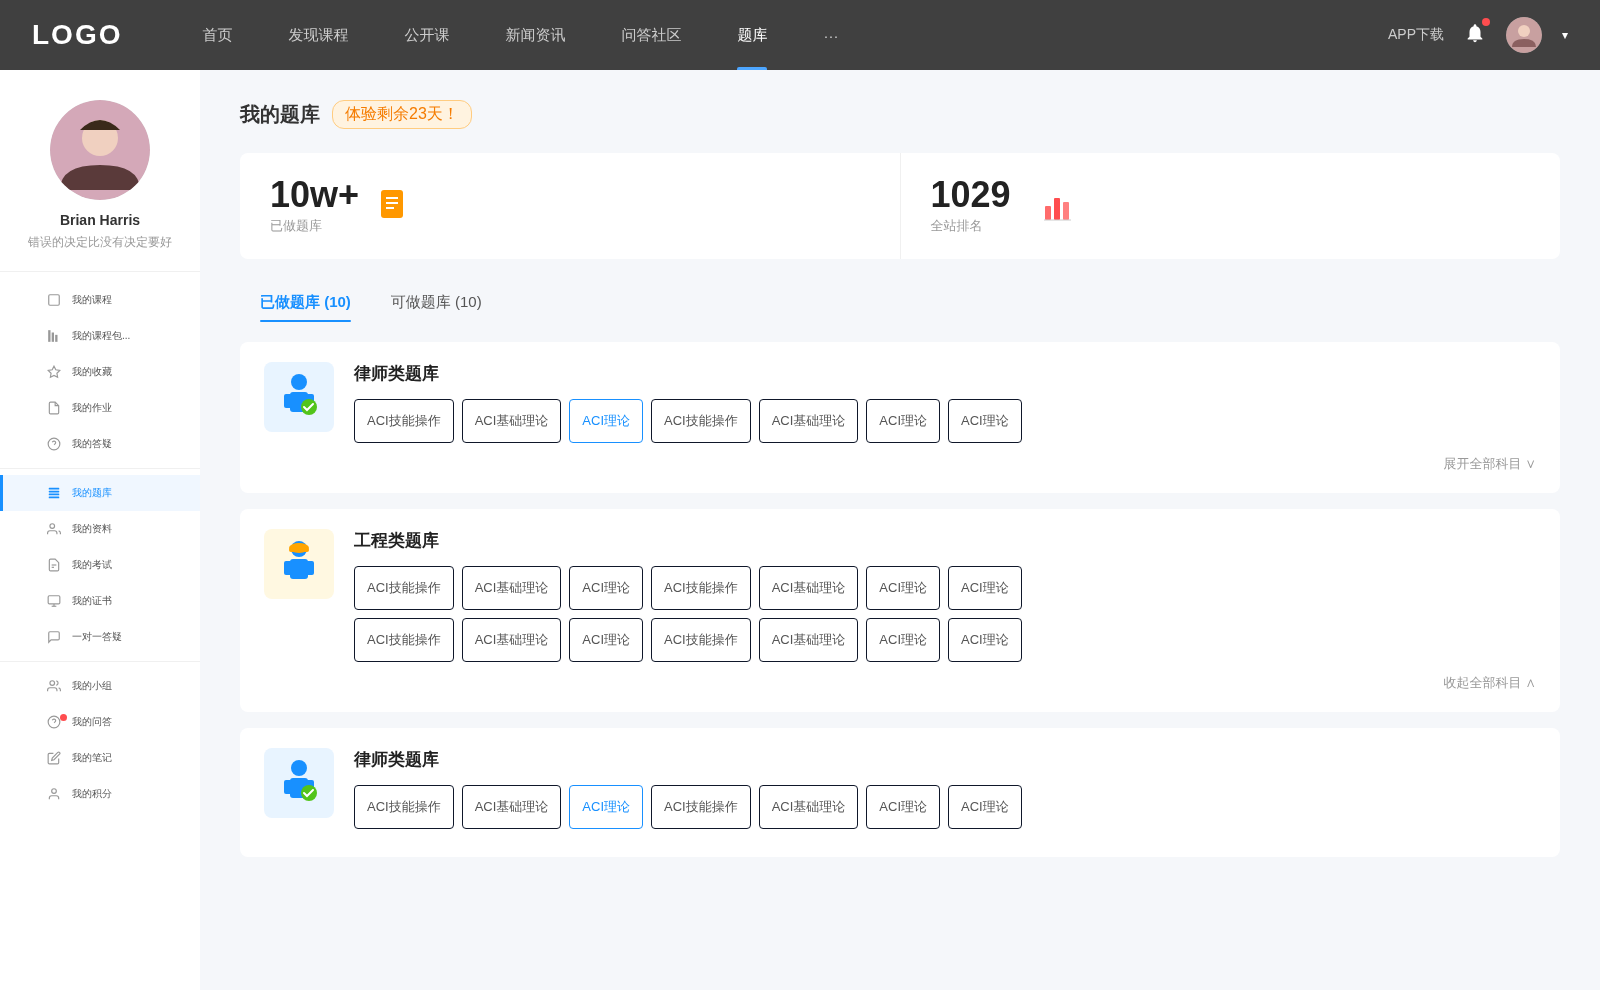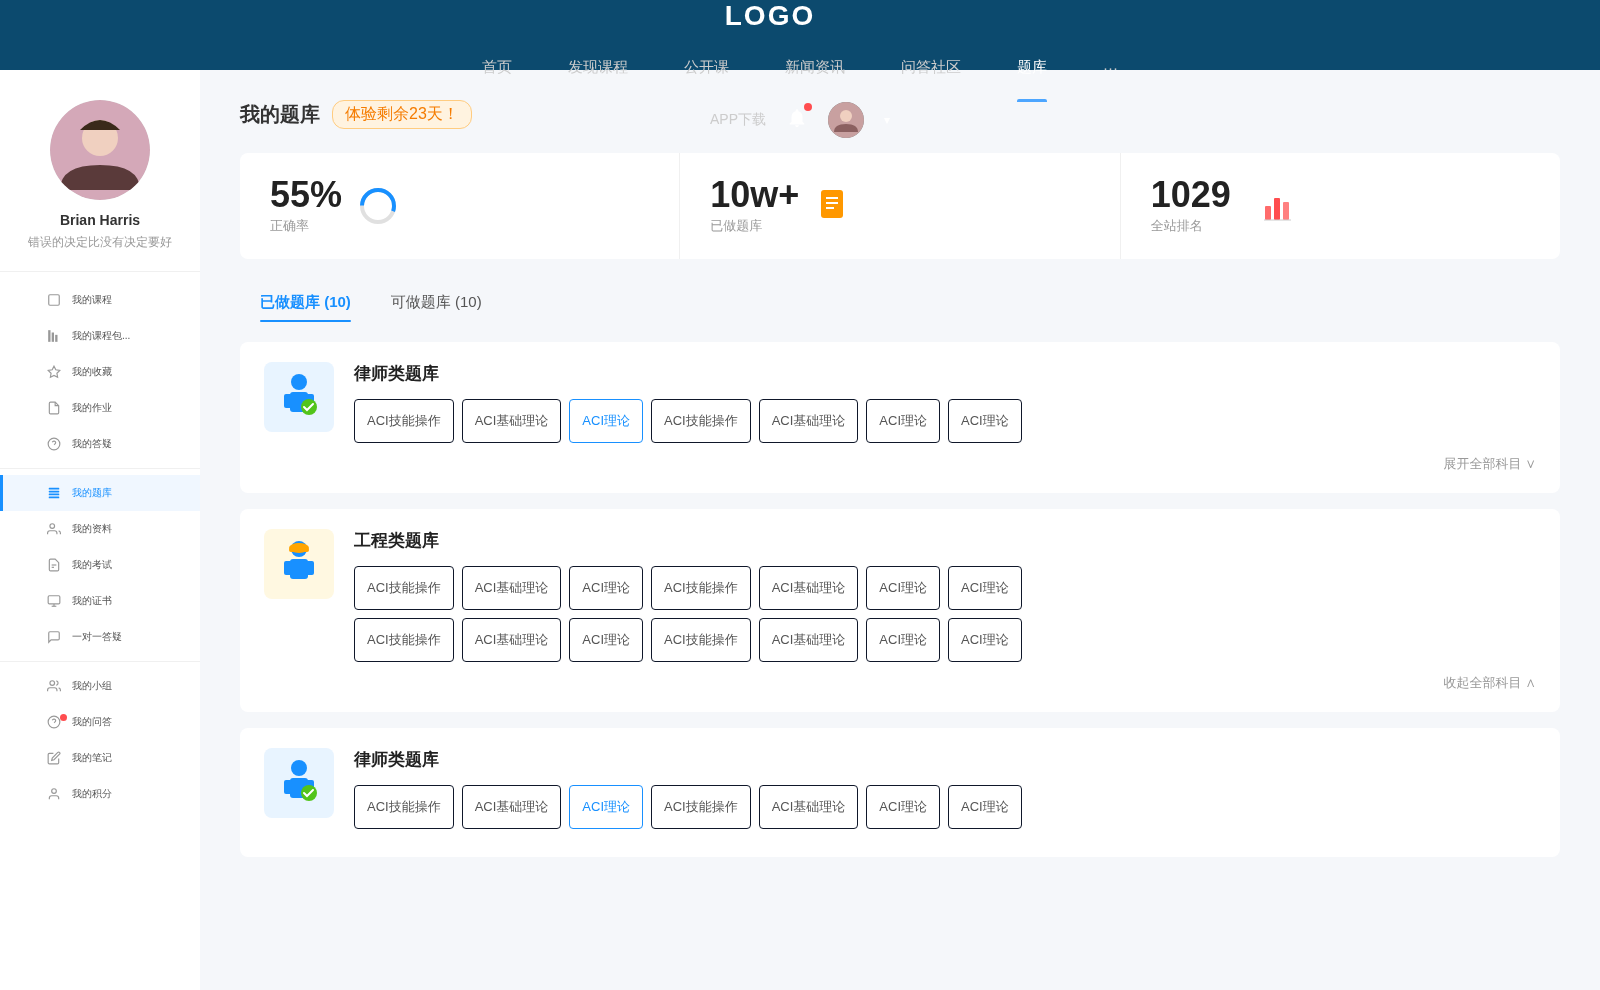--- a/index.html
+++ b/index.html
@@ -1,28 +1,27 @@
 <!DOCTYPE html>
 <html><head>
   <meta charset="utf-8">
   <style>
     * { box-sizing: border-box; margin: 0; padding: 0; }
     body { font-family: "PingFang SC", "Microsoft YaHei", sans-serif; background: #f0f2f5; min-height: 990px; }
 
     
     .navbar {
-      background: #0c4a6e;
+      background: #404040;
       height: 70px;
       display: flex;
       align-items: center;
       padding: 0 32px;
       position: fixed;
       top: 0; left: 0; right: 0;
       z-index: 100;
-      flex-direction: column;
     }
     .navbar-logo {
       color: white;
       font-size: 28px;
       font-weight: bold;
       letter-spacing: 2px;
       margin-right: 60px;
     }
     .navbar-nav {
       display: flex;
@@ -513,33 +512,20 @@
   <main class="main-content">
 
     <div class="page-header">
       <span class="page-title">我的题库</span>
       <span class="trial-badge">体验剩余23天！</span>
     </div>
 
     <div class="stats-row">
       <div class="stat-item">
         <div class="stat-text">
-          <div class="stat-value">55%</div>
-          <div class="stat-label">正确率</div>
-        </div>
-        <div class="stat-icon">
-          <svg width="40" height="40" viewBox="0 0 40 40">
-            <circle cx="20" cy="20" r="16" fill="none" stroke="#e0e0e0" stroke-width="4"></circle>
-            <circle cx="20" cy="20" r="16" fill="none" stroke="#1890ff" stroke-width="4" stroke-dasharray="55.3 45.1" stroke-dashoffset="25" transform="rotate(-90 20 20)"></circle>
-            <circle cx="20" cy="20" r="10" fill="white"></circle>
-          </svg>
-        </div>
-      </div>
-      <div class="stat-item">
-        <div class="stat-text">
           <div class="stat-value">10w+</div>
           <div class="stat-label">已做题库</div>
         </div>
         <div class="stat-icon">
           <svg width="36" height="36" viewBox="0 0 36 36">
             <rect x="4" y="2" width="22" height="28" rx="3" fill="#ff9800"></rect>
             <line x1="9" y1="10" x2="21" y2="10" stroke="white" stroke-width="2"></line>
             <line x1="9" y1="15" x2="21" y2="15" stroke="white" stroke-width="2"></line>
             <line x1="9" y1="20" x2="17" y2="20" stroke="white" stroke-width="2"></line>
           </svg>

